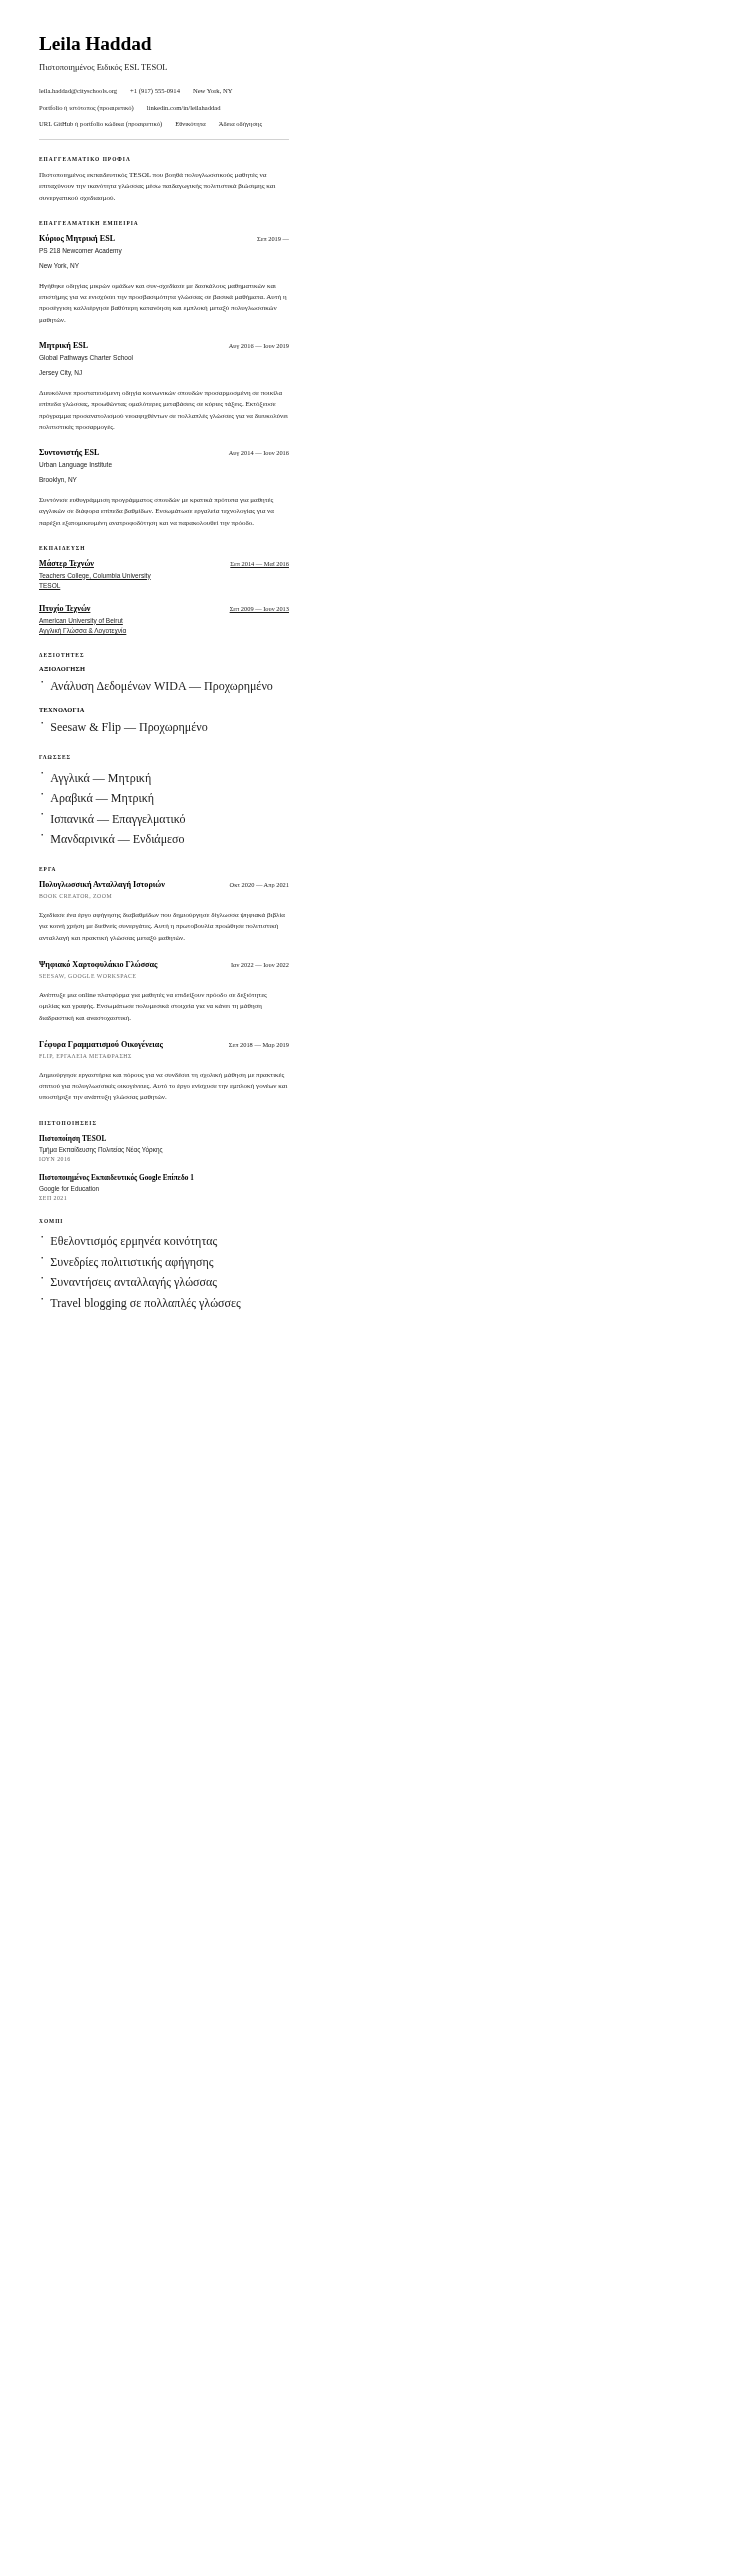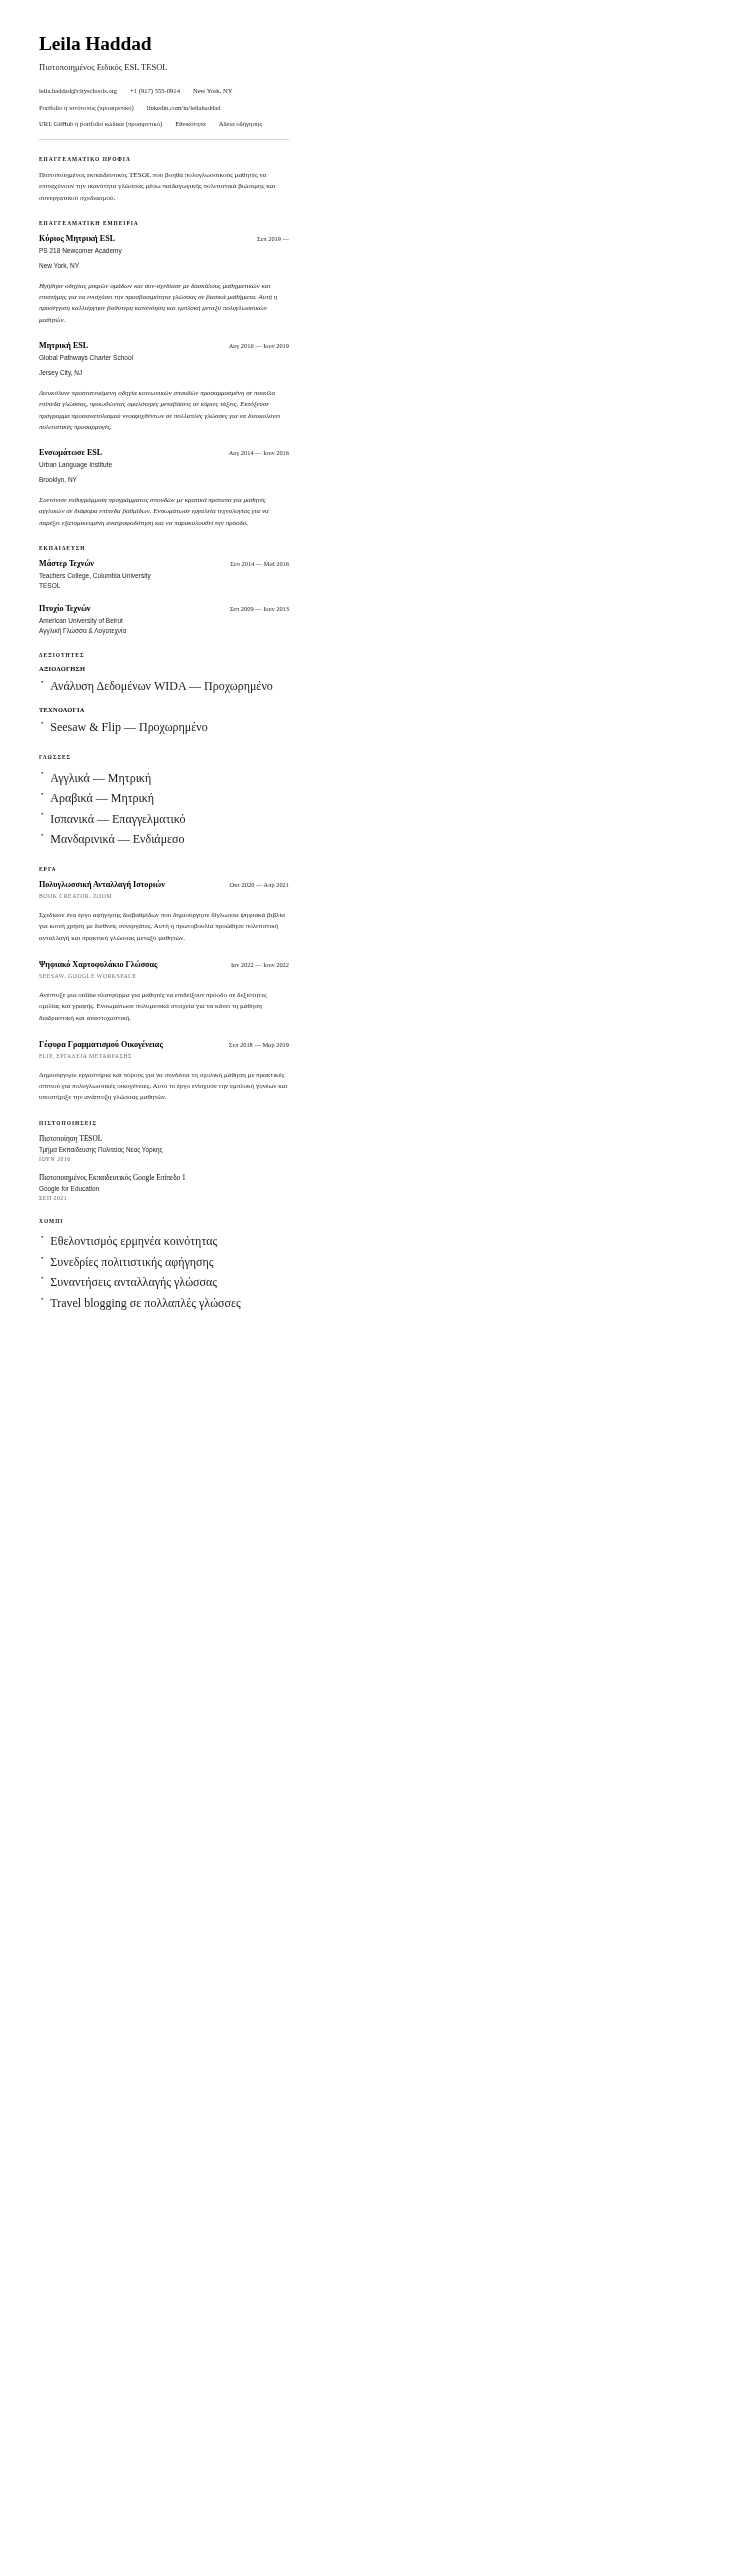--- a/index.html
+++ b/index.html
@@ -111,39 +111,38 @@
     font-size: 6.5px;
     line-height: 1.45;
     color: #1c1c1c;
     margin: 5.6px 0 0 0;
   }
   .entry-desc {
     font-size: 7px;
     line-height: 1.62;
     color: #1c1c1c;
     margin: 10.6px 0 0 0;
-    font-style: italic;
   }
 
   
   .edu-sub {
     font-family: "Liberation Sans", "DejaVu Sans", sans-serif;
     font-size: 6.5px;
     line-height: 1.5;
     color: #1c1c1c;
     margin: 1.3px 0 0 0;
   }
   .edu-extra {
     font-family: "Liberation Sans", "DejaVu Sans", sans-serif;
     font-size: 6.5px;
     line-height: 1.5;
     color: #1c1c1c;
     margin: 0.6px 0 0 0;
   }
-  .entry.edu { margin-bottom: 13px; }
+  .entry.edu { margin-bottom: 13px; text-decoration: underline; }
 
   
   .skill-group { margin-bottom: 9.4px; }
   .skill-cat {
     font-family: "Liberation Serif", "DejaVu Serif", serif;
     font-weight: 700;
     font-size: 6.4px;
     letter-spacing: 0.3px;
     text-transform: uppercase;
     margin: 0 0 3.8px 0;
@@ -184,21 +183,21 @@
     font-size: 7px;
     line-height: 1.62;
     color: #1c1c1c;
     margin: 10.6px 0 0 0;
   }
 
   
   .cert { margin-bottom: 10.6px; }
   .cert-name {
     font-family: "Liberation Serif", "DejaVu Serif", serif;
-    font-weight: 400;
+    font-weight: 700;
     font-size: 7.3px;
     line-height: 1.35;
     color: #000000;
     margin: 0;
   }
   .cert-issuer {
     font-family: "Liberation Sans", "DejaVu Sans", sans-serif;
     font-size: 6.4px;
     line-height: 1.5;
     color: #1c1c1c;
@@ -266,21 +265,21 @@
             <div class="entry-head">
               <h3 class="entry-title">Μητρική ESL</h3>
               <span class="entry-date">Αυγ 2016 — Ιουν 2019</span>
             </div>
             <div class="entry-org">Global Pathways Charter School</div>
             <div class="entry-loc">Jersey City, NJ</div>
             <p class="entry-desc">Διευκόλυνε προστατευόμενη οδηγία κοινωνικών σπουδών προσαρμοσμένη σε ποικίλα επίπεδα γλώσσας, προωθώντας ομαλότερες μεταβάσεις σε κύριες τάξεις. Εκτόξευσε πρόγραμμα προσανατολισμού νεοαφιχθέντων σε πολλαπλές γλώσσες για να διευκολύνει πολιτιστικές προσαρμογές.</p>
           </div>
           <div class="entry">
             <div class="entry-head">
-              <h3 class="entry-title">Ενσωμάτωσε ESL</h3>
+              <h3 class="entry-title">Συντονιστής ESL</h3>
               <span class="entry-date">Αυγ 2014 — Ιουν 2016</span>
             </div>
             <div class="entry-org">Urban Language Institute</div>
             <div class="entry-loc">Brooklyn, NY</div>
             <p class="entry-desc">Συντόνισε ευθυγράμμιση προγράμματος σπουδών με κρατικά πρότυπα για μαθητές αγγλικών σε διάφορα επίπεδα βαθμίδων. Ενσωμάτωσε εργαλεία τεχνολογίας για να παρέξει εξατομικευμένη ανατροφοδότηση και να παρακολουθεί την πρόοδο.</p>
           </div>
         </div>
     </div>
 
     <div class="section-block">

